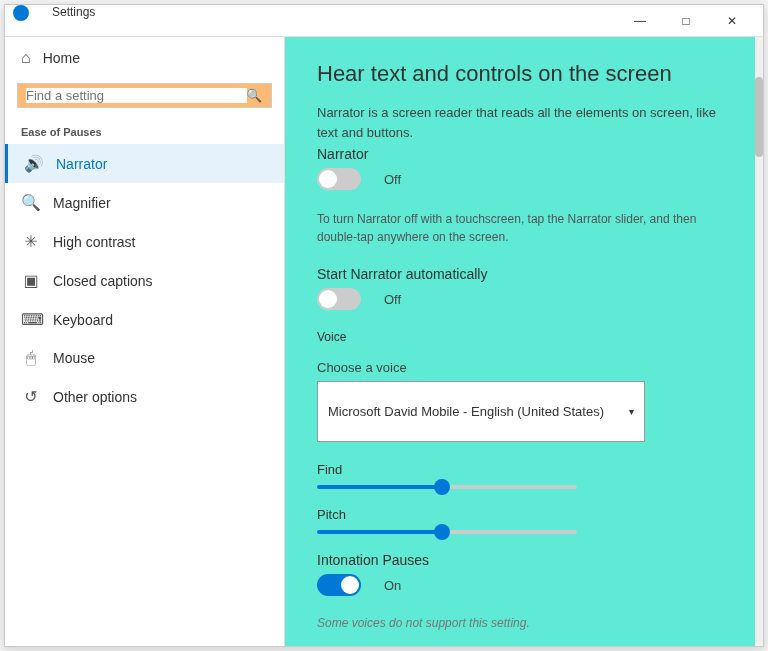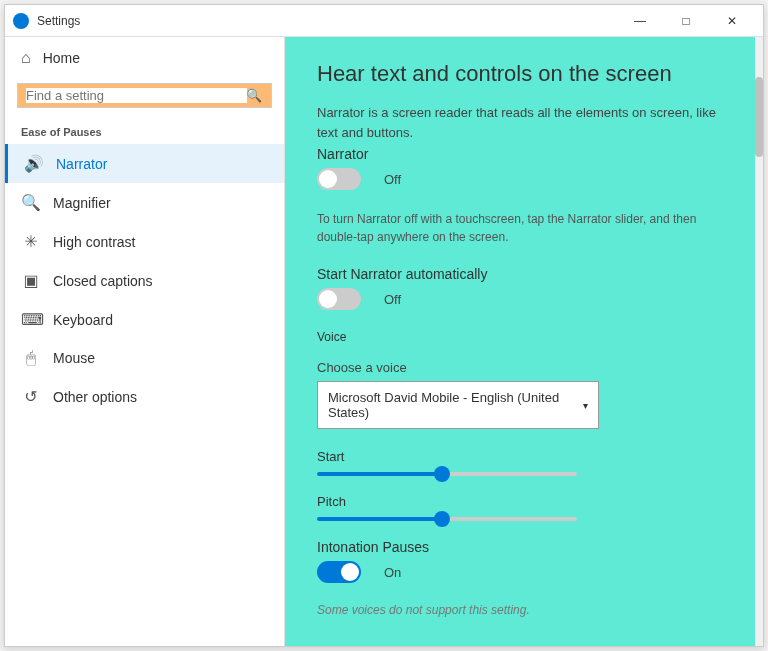--- a/index.html
+++ b/index.html
@@ -18,26 +18,26 @@
       background: #fff;
       border: 1px solid #ccc;
       display: flex;
       flex-direction: column;
       box-shadow: 0 2px 8px rgba(0,0,0,0.15);
     }
 
     
     .title-bar {
       display: flex;
-      align-items: center;
       background: #fff;
       height: 32px;
       padding: 0 8px;
       border-bottom: 1px solid #e0e0e0;
       flex-shrink: 0;
+      gap: 15px;
     }
     .title-bar-icon {
       width: 16px;
       height: 16px;
       background: #0078d7;
       border-radius: 50%;
       margin-right: 8px;
       flex-shrink: 0;
     }
     .title-bar-title {
@@ -236,23 +236,23 @@
     .voice-label {
       font-size: 13px;
       color: #444;
       margin-bottom: 6px;
     }
 
     .voice-select {
       display: flex;
       align-items: center;
       border: 1px solid #999;
-      padding: 8px 10px;
-      cursor: pointer;
-      width: 282px;
+      padding: 22px 10px;
+      cursor: pointer;
+      width: 328px;
       margin-bottom: 20px;
       justify-content: space-between;
       background: #fff;
     }
     .voice-select-text {
       font-size: 13px;
       color: #333;
     }
     .voice-select-arrow {
       font-size: 10px;
@@ -399,21 +399,21 @@
 
       <h2 class="section-heading">Voice</h2>
 
       <div class="voice-label">Choose a voice</div>
       <div class="voice-select">
         <span class="voice-select-text">Microsoft David Mobile - English (United States)</span>
         <span class="voice-select-arrow">▾</span>
       </div>
 
       <div class="slider-group">
-        <div class="slider-label">Start</div>
+        <div class="slider-label">Find</div>
         <div class="slider-track">
           <div class="slider-fill" style="width:48%;"></div>
           <div class="slider-thumb" style="left:48%;"></div>
         </div>
       </div>
 
       <div class="slider-group">
         <div class="slider-label">Pitch</div>
         <div class="slider-track">
           <div class="slider-fill" style="width:48%;"></div>

